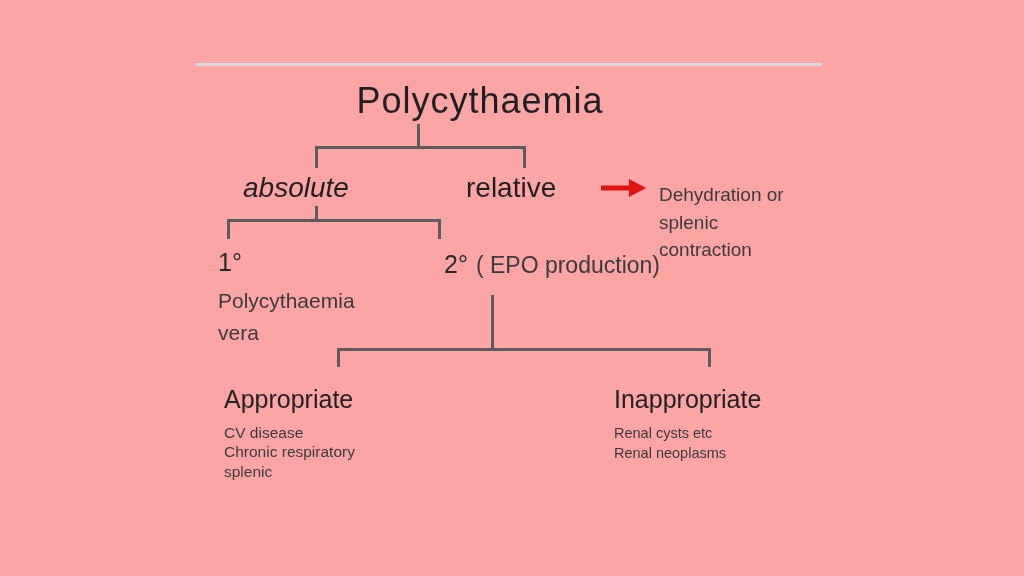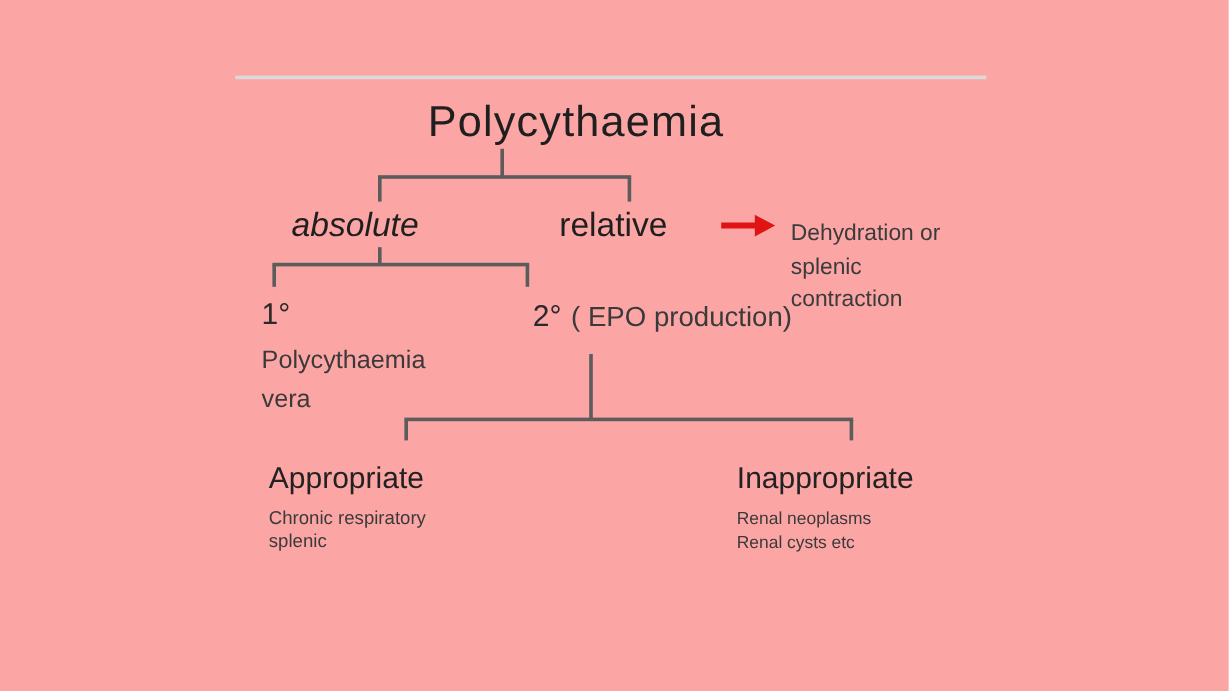--- a/index.html
+++ b/index.html
@@ -145,25 +145,26 @@
   </div>
 
   <div class="line" style="left:491px; top:295px; width:3px; height:54px;"></div>
   <div class="line" style="left:337px; top:348px; width:374px; height:3px;"></div>
   <div class="line" style="left:337px; top:350px; width:3px; height:17px;"></div>
   <div class="line" style="left:708px; top:350px; width:3px; height:17px;"></div>
 
   <div class="group group-appropriate">
     <div class="group-heading">Appropriate</div>
     <div class="group-items">
+      <div>CV disease</div>
       <div>Chronic respiratory splenic</div>
     </div>
   </div>
 
   <div class="group group-inappropriate">
     <div class="group-heading">Inappropriate</div>
     <div class="group-items">
+      <div>Renal cysts etc</div>
       <div>Renal neoplasms</div>
-      <div>Renal cysts etc</div>
     </div>
   </div>
 
 </div>
 
 </body></html>

